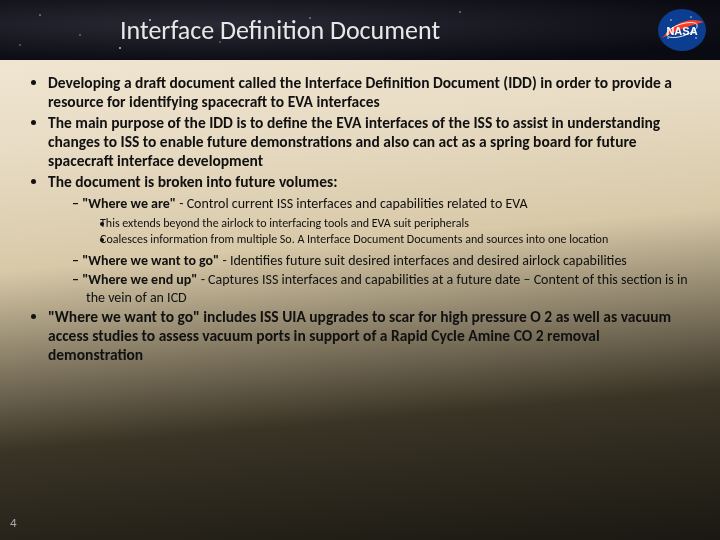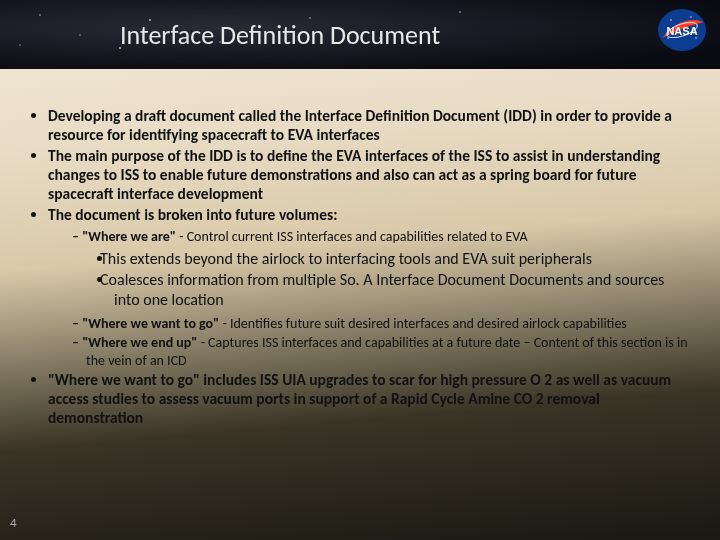--- a/index.html
+++ b/index.html
@@ -3,21 +3,21 @@
 <meta charset="utf-8">
 <style>
   * { margin: 0; padding: 0; box-sizing: border-box; }
   html, body { width: 720px; height: 540px; font-family: Calibri, Arial, sans-serif; overflow: hidden; }
   .slide {
     width: 720px; height: 540px;
     background: linear-gradient(175deg, #f5ebd8 0%, #e8dcc5 25%, #d8c9a8 45%, #3a3426 75%, #1a1812 100%);
     position: relative;
   }
   .header {
-    height: 69px;
+    height: 60px;
     background: radial-gradient(ellipse at 30% 40%, #2a2a35 0%, #0a0a12 80%);
     position: relative;
     display: flex;
     align-items: center;
     text-align: center;
   }
   .header::before {
     content: "";
     position: absolute; inset: 0;
     background-image:
@@ -41,29 +41,28 @@
   }
   .logo {
     position: absolute;
     right: 12px; top: 8px;
     width: 52px; height: 44px;
     z-index: 2;
   }
   .content {
     padding: 14px 28px 0 28px;
     color: #111;
-    margin-top: 24px;
   }
   ul.l1 { list-style: disc; padding-left: 20px; }
   ul.l1 > li { font-weight: bold; font-size: 15.5px; line-height: 1.22; margin-bottom: 2px; }
   ul.l2 { list-style: none; padding-left: 24px; font-weight: bold; font-size: 14px; margin-top: 4px; }
   ul.l2 > li { text-indent: -14px; padding-left: 14px; line-height: 1.25; margin-bottom: 2px; }
   ul.l2 > li::before { content: "– "; }
   ul.l2 > li > span.light { font-weight: normal; }
-  ul.l3 { list-style: disc; padding-left: 28px; font-weight: normal; font-size: 16px; margin: 3px 0 5px 0; }
+  ul.l3 { list-style: disc; padding-left: 28px; font-weight: normal; font-size: 12px; margin: 3px 0 5px 0; }
   ul.l3 > li { line-height: 1.25; margin-bottom: 1px; }
   .pagenum {
     position: absolute;
     left: 10px; bottom: 10px;
     color: #aaa;
     font-size: 13px;
   }
 </style>
 </head>
 <body>

